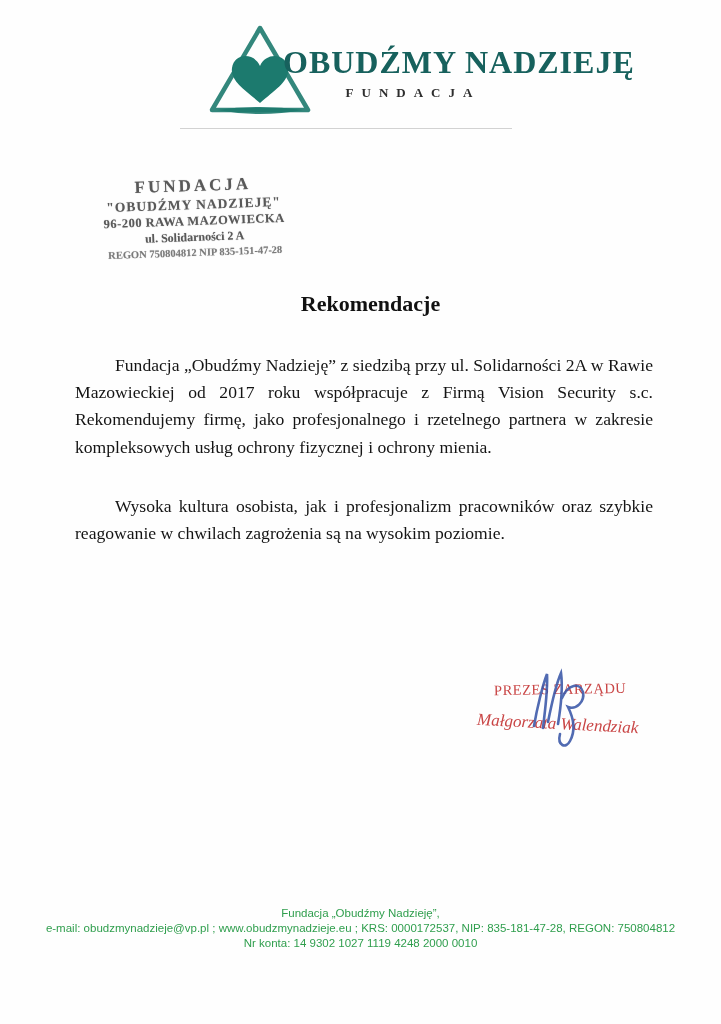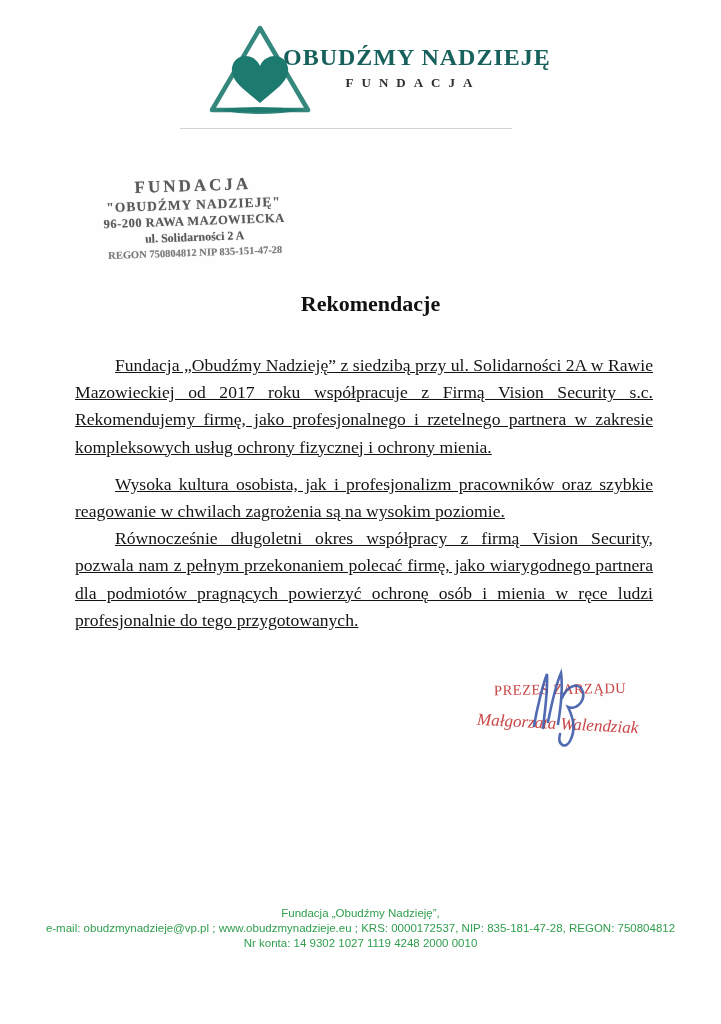--- a/index.html
+++ b/index.html
@@ -12,21 +12,21 @@
     position:relative;
     width:721px;height:1024px;
     background:#fefefe;
     overflow:hidden;
     color:#1c1c1c;
   }
   
   .logo-wrap{position:absolute;left:205px;top:22px;width:110px;height:100px;}
   .logo-text{position:absolute;left:283px;top:44px;width:260px;}
   .org-name{
-    font-size:24px;font-weight:bold;letter-spacing:1px;
+    font-size:32px;font-weight:bold;letter-spacing:1px;
     color:#17615d;
     font-family:"Liberation Serif", serif;
     white-space:nowrap;
   }
   .org-type{
     margin-top:4px;text-align:center;
     font-size:13px;font-weight:bold;letter-spacing:8px;
     color:#2e2e2e;
   }
   .head-rule{
@@ -56,22 +56,22 @@
   .doc-title{
     position:absolute;left:0;top:281px;width:721px;
     text-align:center;font-size:22px;font-weight:bold;color:#111;
     margin:10px;
   }
   
   .body-text{
     position:absolute;left:75px;top:352px;width:578px;
     font-size:17.6px;line-height:27.2px;text-align:justify;color:#141414;
   }
-  .body-text p{margin:0;text-indent:40px;text-decoration:underline;}
-  .body-text p.gap{margin-top:10px;}
+  .body-text p{margin:0;text-indent:40px;}
+  .body-text p.gap{margin-top:32px;}
   
   .sig-role{
     position:absolute;left:494px;top:681px;
     font-size:14.5px;letter-spacing:.5px;color:#c94545;
     transform:rotate(-1deg);
     white-space:nowrap;
   }
   .sig-name{
     position:absolute;left:477px;top:714px;
     font-size:17px;font-style:italic;color:#c94545;
@@ -116,21 +116,20 @@
     <div class="s3">96-200 RAWA MAZOWIECKA</div>
     <div class="s4">ul. Solidarności 2 A</div>
     <div class="s5">REGON 750804812  NIP 835-151-47-28</div>
   </div>
 
   <h1 class="doc-title">Rekomendacje</h1>
 
   <div class="body-text">
     <p>Fundacja „Obudźmy Nadzieję” z siedzibą przy ul. Solidarności 2A w Rawie Mazowieckiej od 2017 roku współpracuje z Firmą Vision Security s.c. Rekomendujemy firmę, jako profesjonalnego i rzetelnego partnera w zakresie kompleksowych usług ochrony fizycznej i ochrony mienia.</p>
     <p class="gap">Wysoka kultura osobista, jak i profesjonalizm pracowników oraz szybkie reagowanie w chwilach zagrożenia są na wysokim poziomie.</p>
-    <p>Równocześnie długoletni okres współpracy z firmą Vision Security, pozwala nam z pełnym przekonaniem polecać firmę, jako wiarygodnego partnera dla podmiotów pragnących powierzyć ochronę osób i mienia w ręce ludzi profesjonalnie do tego przygotowanych.</p>
   </div>
 
   <div class="sig-role">PREZES ZARZĄDU</div>
   <div class="sig-name">Małgorzata Walendziak</div>
   <span class="sig-ink">
     <svg width="72" height="96" viewBox="0 0 72 96">
       <g fill="none" stroke="#3a57a8" stroke-width="2.6" stroke-linecap="round" opacity="0.88">
         <path d="M10 66 C13 48 19 24 23 14 C24 30 21 50 19 68"></path>
         <path d="M24 62 C28 42 33 22 37 13 C39 28 37 46 34 64"></path>
         <path d="M38 38 C44 24 56 22 59 32 C61 42 52 50 44 47 C49 57 52 70 46 81 C42 89 33 86 36 74"></path>

